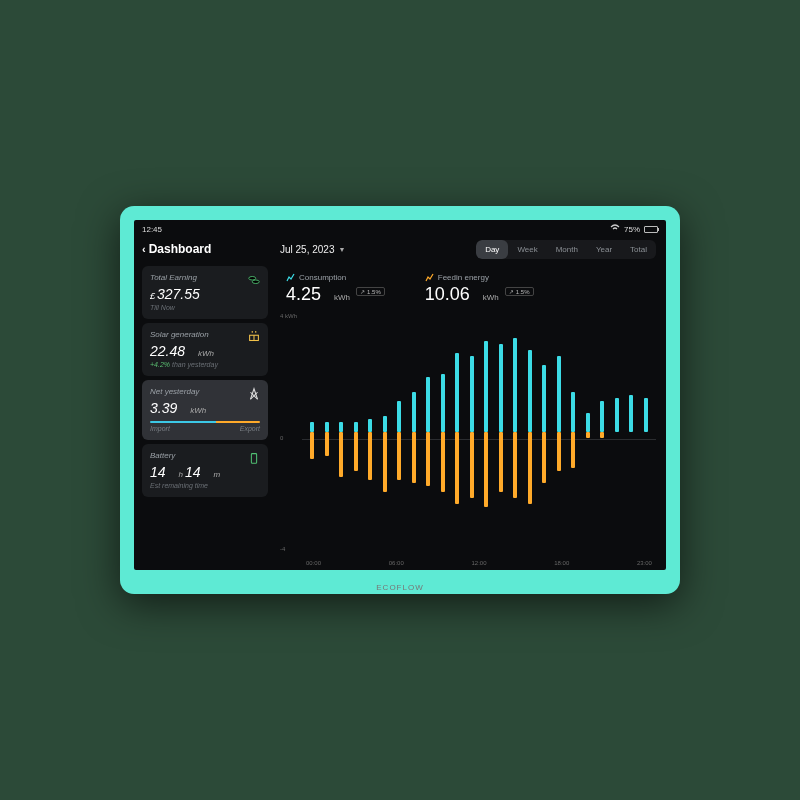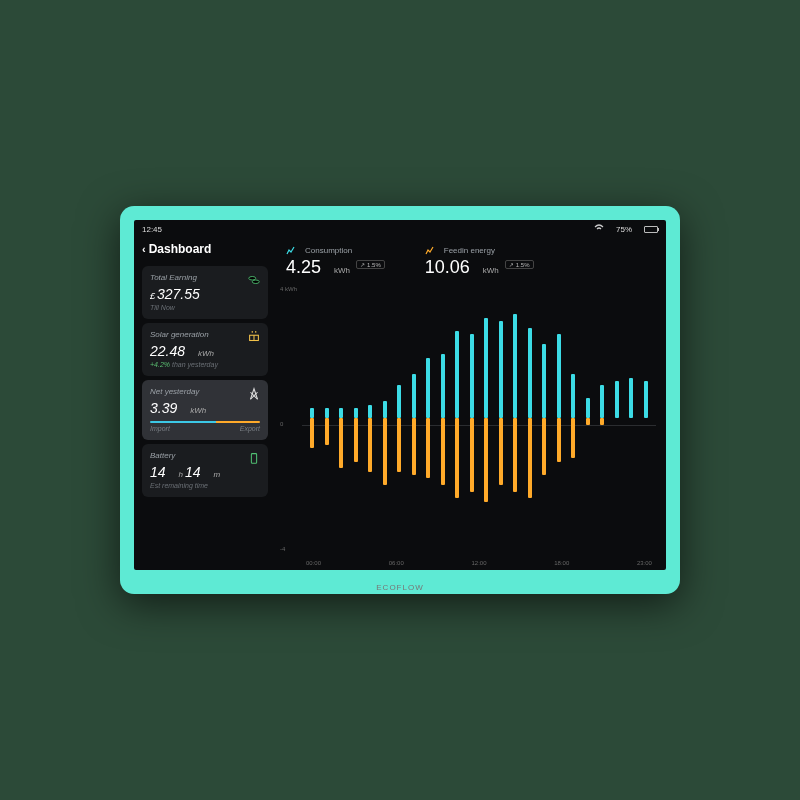--- a/index.html
+++ b/index.html
@@ -41,21 +41,21 @@
     overflow: hidden;
   }
   .statusbar {
     display: flex;
     justify-content: space-between;
     align-items: center;
     padding: 4px 8px 2px 8px;
     color: #ddd;
     font-size: 8px;
   }
-  .statusbar-right { display: flex; align-items: center; gap: 12px; }
+  .statusbar-right { display: flex; align-items: center; gap: 4px; }
   .battery-icon {
     width: 14px; height: 7px;
     border: 1px solid #bbb; border-radius: 1px;
     position: relative;
   }
   .battery-icon::after {
     content: ""; position: absolute; right: -2px; top: 1.5px;
     width: 1px; height: 3px; background: #bbb;
   }
   .battery-fill { height: 100%; width: 75%; background: #ddd; }
@@ -117,21 +117,21 @@
   }
   .segmented button {
     background: transparent; border: none; color: #8a8f94;
     font-size: 8px; padding: 5px 9px; cursor: pointer;
   }
   .segmented button.active { background: #3a3d42; color: #fff; border-radius: 6px; }
 
   .metrics { display: flex; gap: 40px; margin: 6px 0 4px 6px; }
   .metric { display: flex; flex-direction: column; gap: 2px; }
   .metric-label {
-    color: #9aa0a6; font-size: 8px; display: flex; align-items: center; gap: 10px;
+    color: #9aa0a6; font-size: 8px; display: flex; align-items: center; gap: 4px;
   }
   .dot { width: 9px; height: 9px; display: inline-flex; align-items: center; justify-content: center; }
   .metric-value { color: #fff; font-size: 18px; font-weight: 500; display: flex; align-items: baseline; gap: 2px; }
   .badge {
     font-size: 6px; color: #bbb; border: 0.5px solid #444;
     border-radius: 2px; padding: 0 3px; margin-left: 4px;
     display: inline-flex; align-items: center; gap: 2px;
     position: relative; top: -6px;
   }
 
@@ -262,20 +262,33 @@
           </div>
           <div class="card-sub">Est remaining time</div>
           <svg class="card-icon mini-icon" viewBox="0 0 16 16">
               <rect x="5" y="3" width="6" height="11" rx="1" stroke="#4fbf72"></rect>
               <rect x="7" y="1.5" width="2" height="1.5" fill="#4fbf72" stroke="none"></rect>
             </svg>
         </div>
       </div>
 
       <div class="main">
+        <div class="main-top">
+          <div class="date-picker">
+            <span>Jul 25, 2023</span>
+            <span class="caret-down">▼</span>
+          </div>
+          <div class="segmented">
+            <button class="active">Day</button>
+            <button>Week</button>
+            <button>Month</button>
+            <button>Year</button>
+            <button>Total</button>
+          </div>
+        </div>
 
         <div class="metrics">
           <div class="metric">
             <div class="metric-label">
               <span class="dot">
                 <svg width="9" height="9" class="mini-icon">
                     <polyline points="1,8 3,4 5,6 8,1" stroke="#3cdce6"></polyline>
                   </svg>
               </span>
               <span>Consumption</span>

